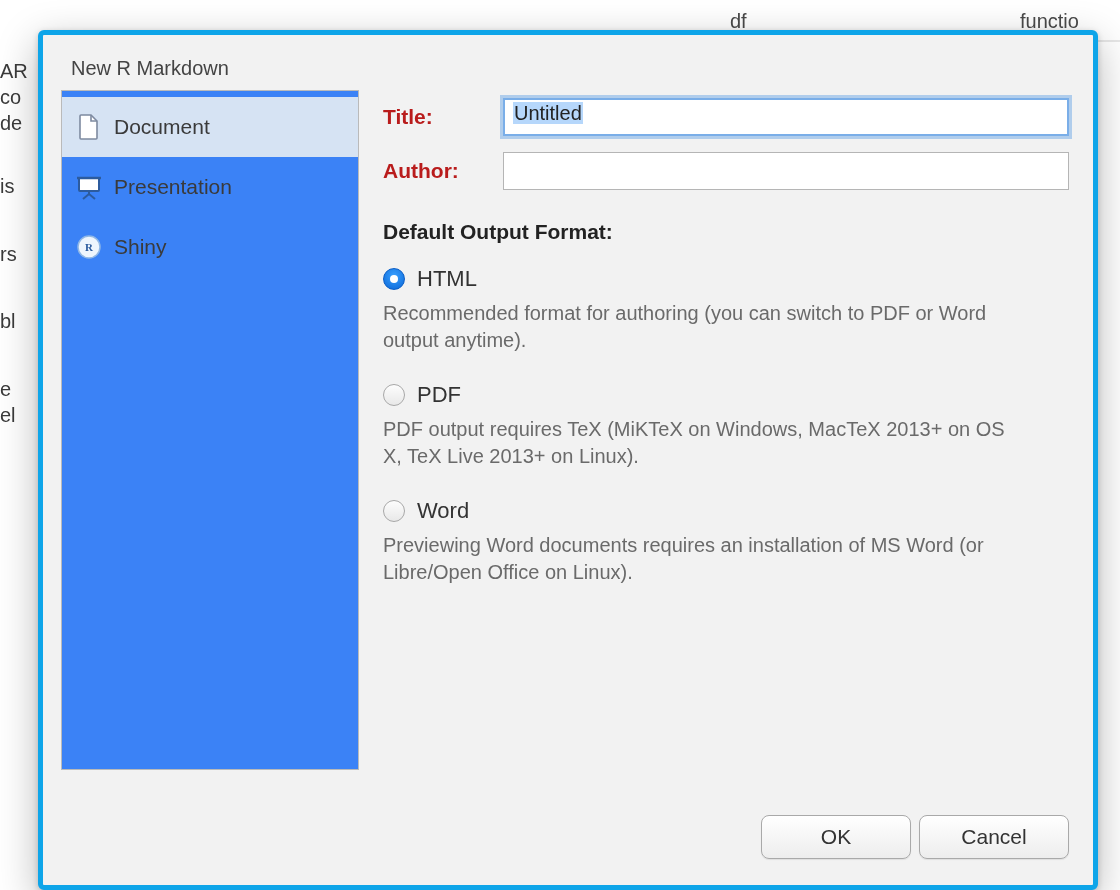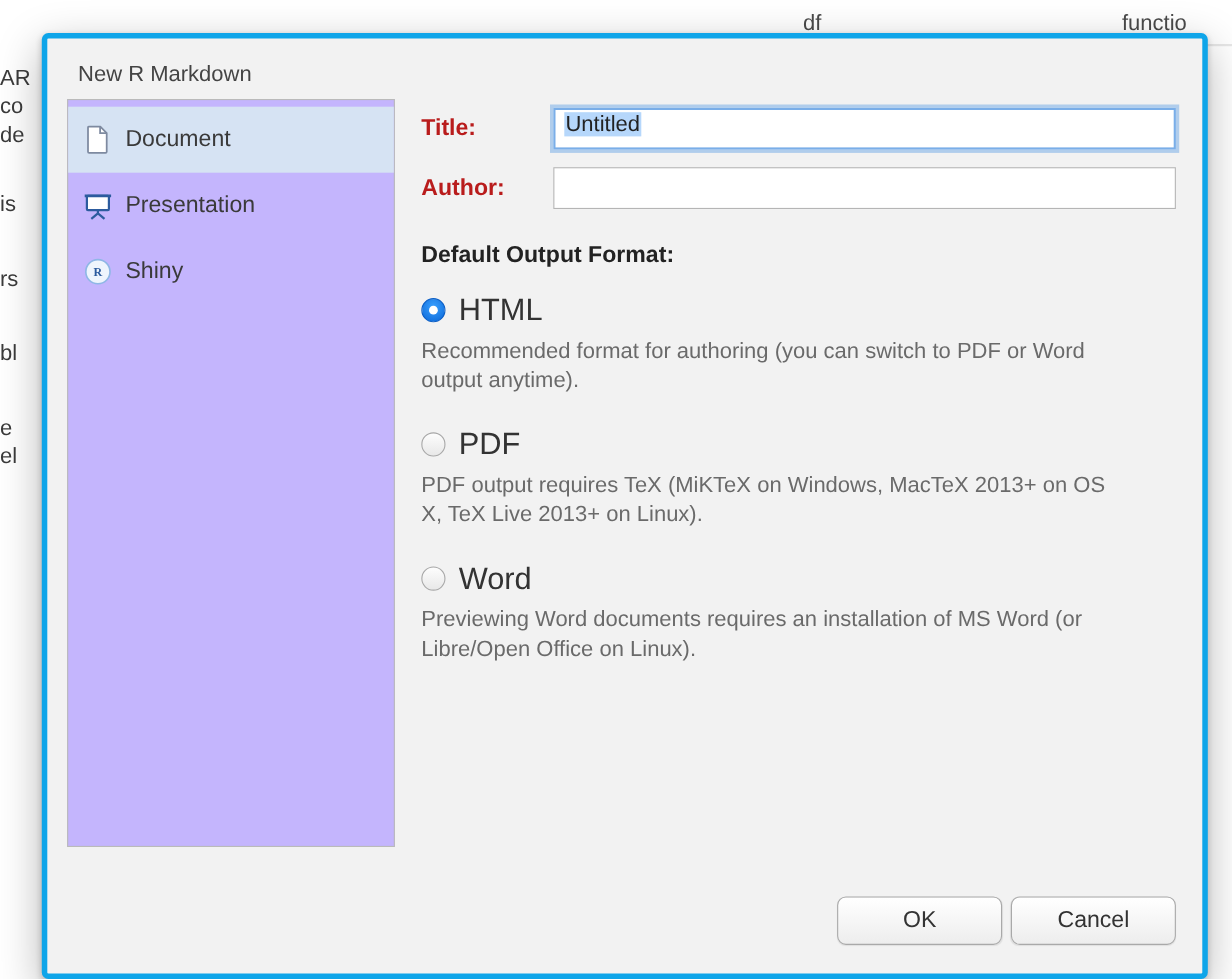--- a/index.html
+++ b/index.html
@@ -40,21 +40,21 @@
       color: #444;
       padding: 22px 28px 10px;
     }
     .content {
       display: flex;
       padding: 0 18px;
       gap: 24px;
     }
     .sidebar {
       width: 298px;
-      background: #c4b5fd;
+      background: #3b82f6;
       border: 1px solid #bababa;
       height: 680px;
       padding-top: 6px;
     }
     .side-item {
       display: flex;
       align-items: center;
       gap: 12px;
       padding: 10px 14px;
       font-size: 21px;
@@ -137,21 +137,21 @@
       background: radial-gradient(circle at 50% 35%, #39a0ff, #0a66d6);
       border-color: #0a5ec6;
     }
     .radio-dot {
       width: 8px;
       height: 8px;
       border-radius: 50%;
       background: #fff;
     }
     .radio-label {
-      font-size: 28px;
+      font-size: 22px;
       color: #333;
     }
     .option-desc {
       font-size: 20px;
       color: #6a6a6a;
       line-height: 1.35;
       margin-bottom: 28px;
       max-width: 640px;
     }
     .button-row {

